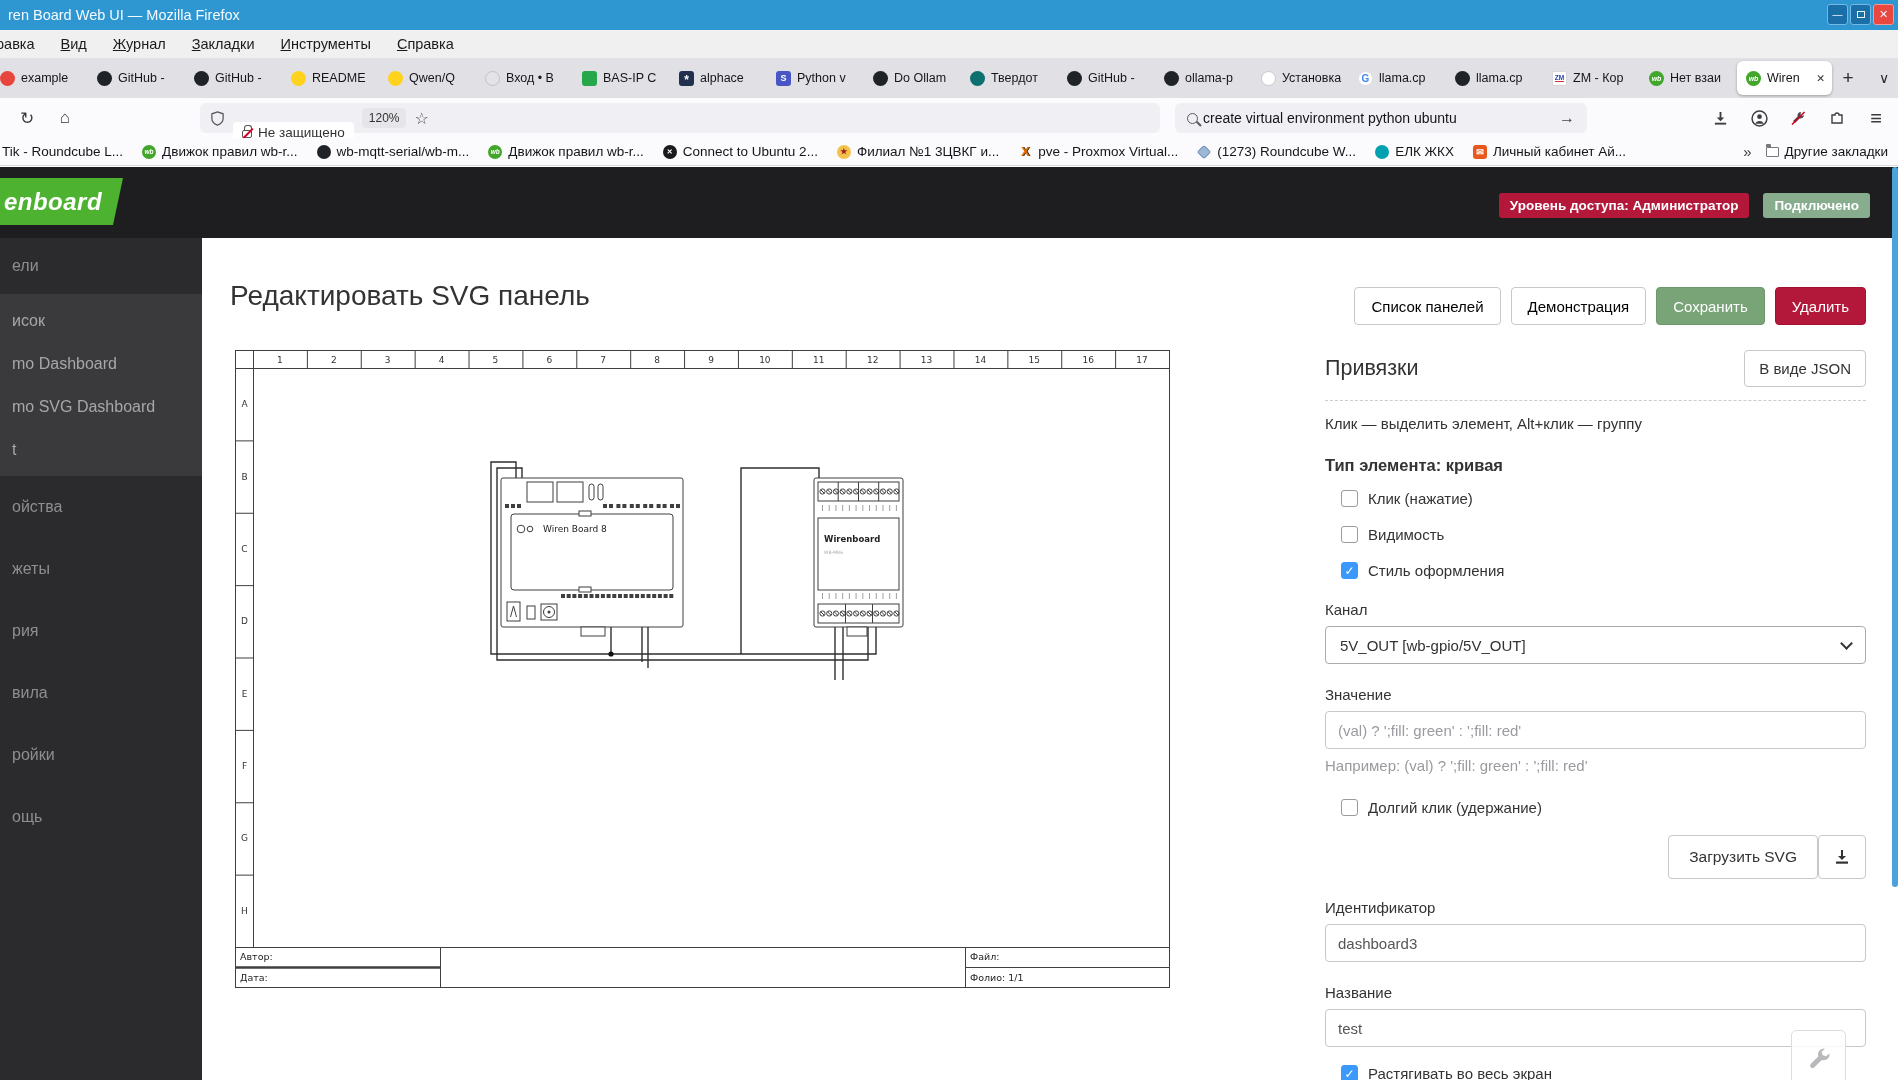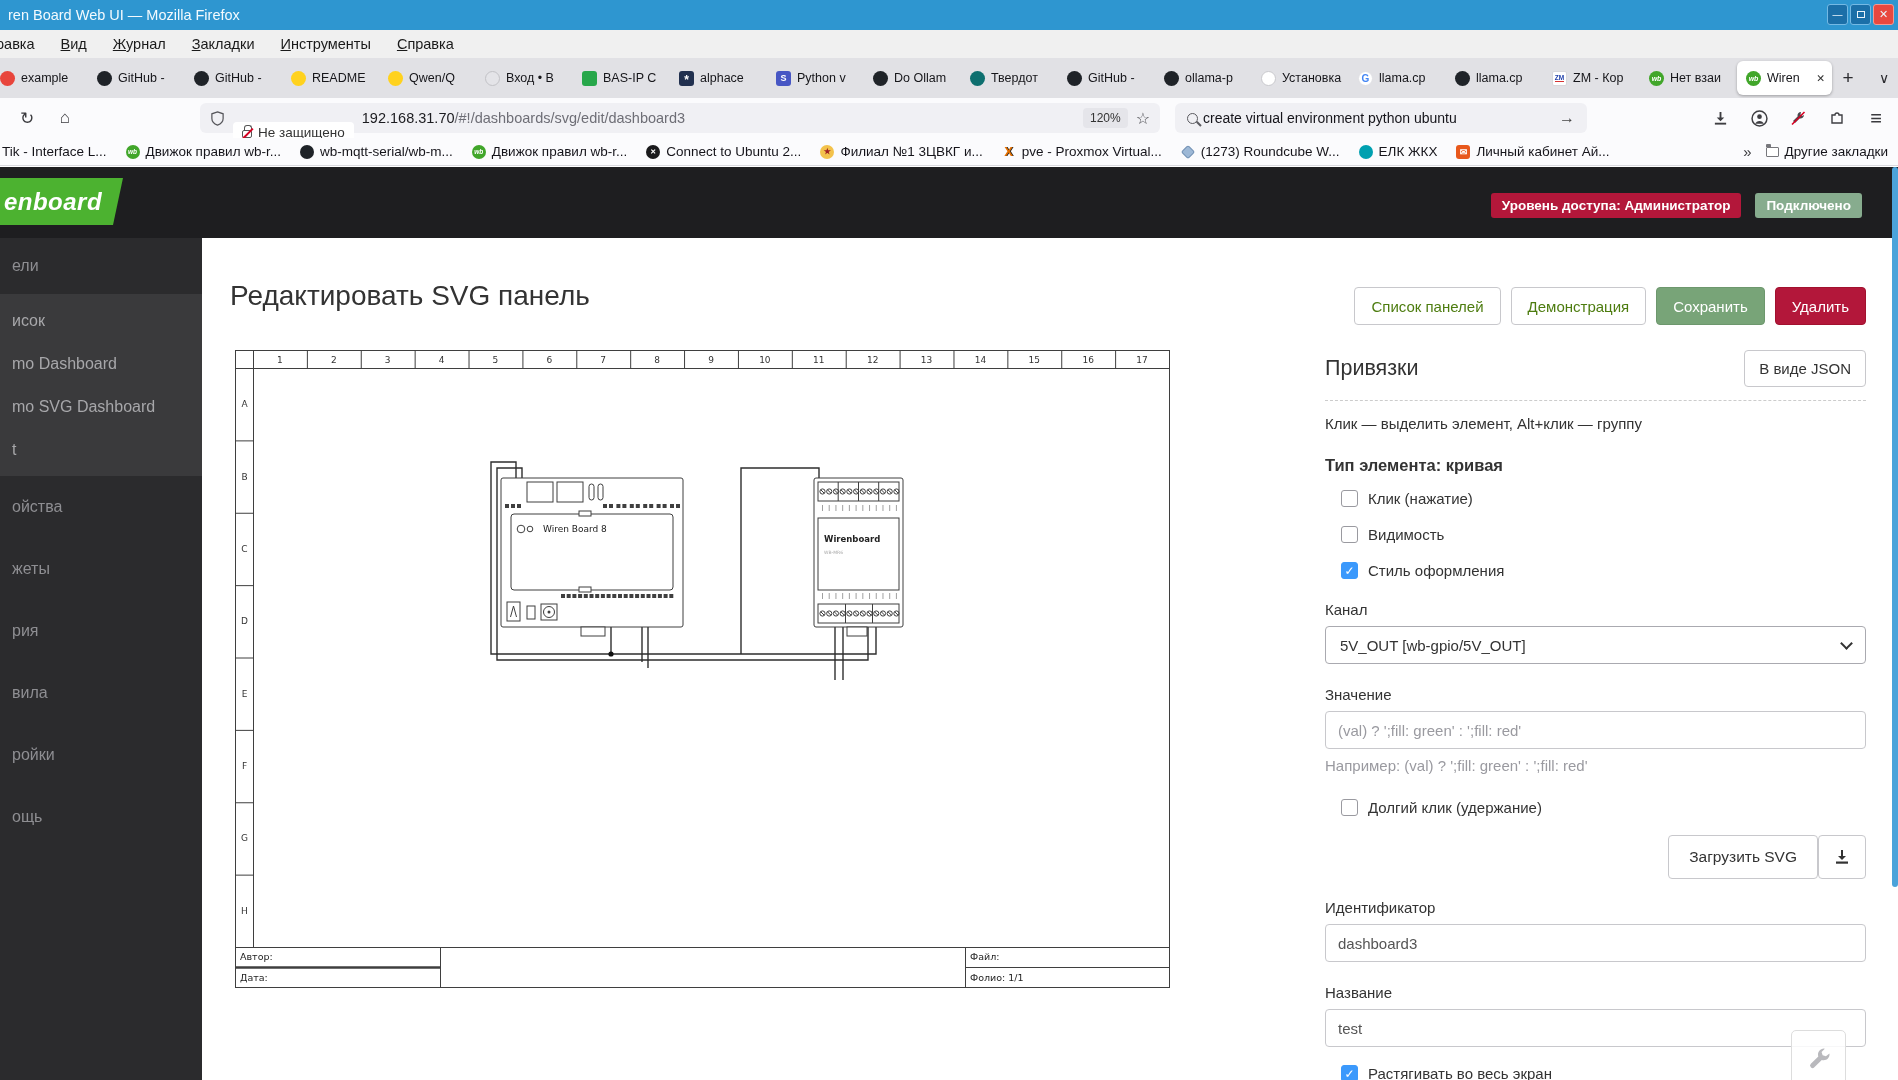--- a/index.html
+++ b/index.html
@@ -107,35 +107,35 @@
   .folder{width:13px;height:10px;border:1.2px solid #77777c;border-radius:1px;position:relative;background:#fff;}
   .folder::before{content:"";position:absolute;top:-3.5px;left:-1px;width:5px;height:2.5px;background:#77777c;
     border-radius:1px 1px 0 0;}
 
   
   .webpage{position:absolute;top:167px;left:0;right:0;bottom:0;overflow:hidden;background:#fff;}
   .appheader{position:absolute;top:0;left:0;right:0;height:71px;background:#1E1E20;}
   .logo{position:absolute;left:-52px;top:11px;height:47px;width:170px;background:#4CB230;
     transform:skewX(-12deg);display:flex;align-items:center;justify-content:flex-end;padding-right:16px;}
   .logo span{transform:skewX(12deg);color:#fff;font-size:24px;font-weight:bold;font-style:italic;letter-spacing:.5px;}
-  .hdr-badges{position:absolute;right:36px;top:26px;display:flex;gap:14px;}
+  .hdr-badges{position:absolute;right:28px;top:26px;display:flex;gap:14px;}
   .badge{color:#fff;font-weight:bold;font-size:13.5px;padding:5px 11px;border-radius:3px;white-space:nowrap;}
   .badge-red{background:#B3173A;}
   .badge-green{background:#87AC8E;}
 
   .sidebar{position:absolute;left:0;top:71px;width:202px;bottom:0;background:#2B2B2D;font-size:16px;color:#8E8E92;}
   .side-item{height:62px;display:flex;align-items:center;padding-left:12px;}
   .side-item.first{height:56px;}
   .side-group{background:#3A3A3C;padding:5px 0;}
   .side-group .side-item{height:43px;color:#A7A7AA;}
 
   .main{position:absolute;left:202px;top:71px;right:0;bottom:0;background:#fff;}
   .page-title{position:absolute;left:28px;top:42px;font-size:28px;font-weight:400;color:#333;margin:0;}
   .toolbar{position:absolute;right:32px;top:49px;display:flex;gap:10px;}
-  .btn{height:38px;padding:0 16px;border:1px solid #C8C8CC;border-radius:4px;background:#fff;color:#4d7c0f;
+  .btn{height:38px;padding:0 16px;border:1px solid #C8C8CC;border-radius:4px;background:#fff;color:#000000;
     font-size:15px;display:flex;align-items:center;justify-content:center;white-space:nowrap;}
   .btn-green{background:#78A478;border-color:#6d976d;color:#fff;}
   .btn-red{background:#B3173A;border-color:#a2112f;color:#fff;}
 
   #drawing{position:absolute;left:33px;top:112px;width:935px;height:638px;}
   #drawing text{font-family:"DejaVu Sans",sans-serif;}
 
   
   .panel{position:absolute;left:1123px;top:112px;width:541px;color:#333;}
   .panel-head{display:flex;justify-content:space-between;align-items:center;}
@@ -280,21 +280,20 @@
     <div class="nav-ic" style="left:14px">↻</div>
     <div class="nav-ic" style="left:52px">⌂</div>
     <div class="urlbar">
       <svg width="15" height="15" viewBox="0 0 16 16">
           <path d="M8 1l6 2v5c0 4-3 6-6 7-3-1-6-3-6-7V3z" fill="none" stroke="#55555a" stroke-width="1.3"></path>
         </svg>
       <span class="chip">
         <span class="lock"></span>
         <span>Не защищено</span>
       </span>
-      <span class="url-text"><b style="font-weight:normal;color:#1b1b1f">192.168.31.70</b><span class="url-path">/#!/dashboards/svg/edit/dashboard3</span></span>
       <span class="zoom-chip">120%</span>
       <span class="star">☆</span>
     </div>
     <div class="searchbar">
       <span class="mag"></span>
       <input class="search-input" value="create virtual environment python ubuntu" style="">
       <span class="go-arrow">→</span>
     </div>
     <div class="navicons">
       <span class="nbtn">
@@ -321,21 +320,21 @@
             <path d="M3 5h3a2 2 0 1 1 4 0h3v8H3z" fill="none" stroke="#3e3e42" stroke-width="1.4"></path>
           </svg>
       </span>
       <span class="nbtn" style="font-size:20px">≡</span>
     </div>
   </div>
 
   <div class="bookmarksbar">
     <div id="bookmarks">
         <span class="bm">
-          <span>Tik - Interface L...</span>
+          <span>Tik - Roundcube L...</span>
         </span>
         <span class="bm">
           <span class="bmi bmi-wirenboard"></span>
           <span>Движок правил wb-r...</span>
         </span>
         <span class="bm">
           <span class="bmi bmi-github"></span>
           <span>wb-mqtt-serial/wb-m...</span>
         </span>
         <span class="bm">

